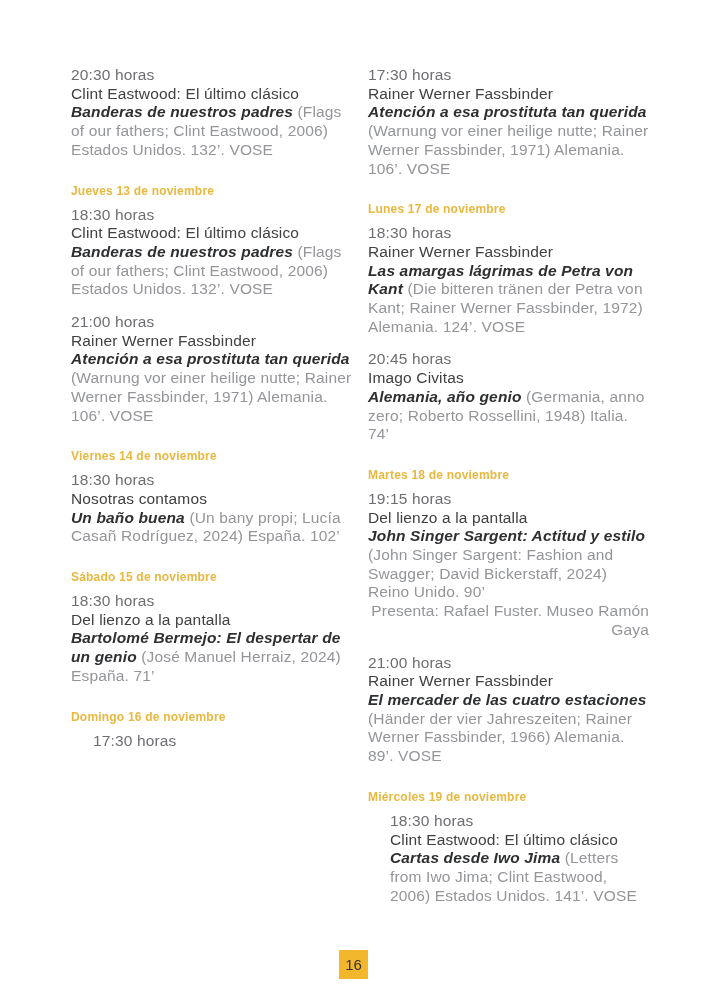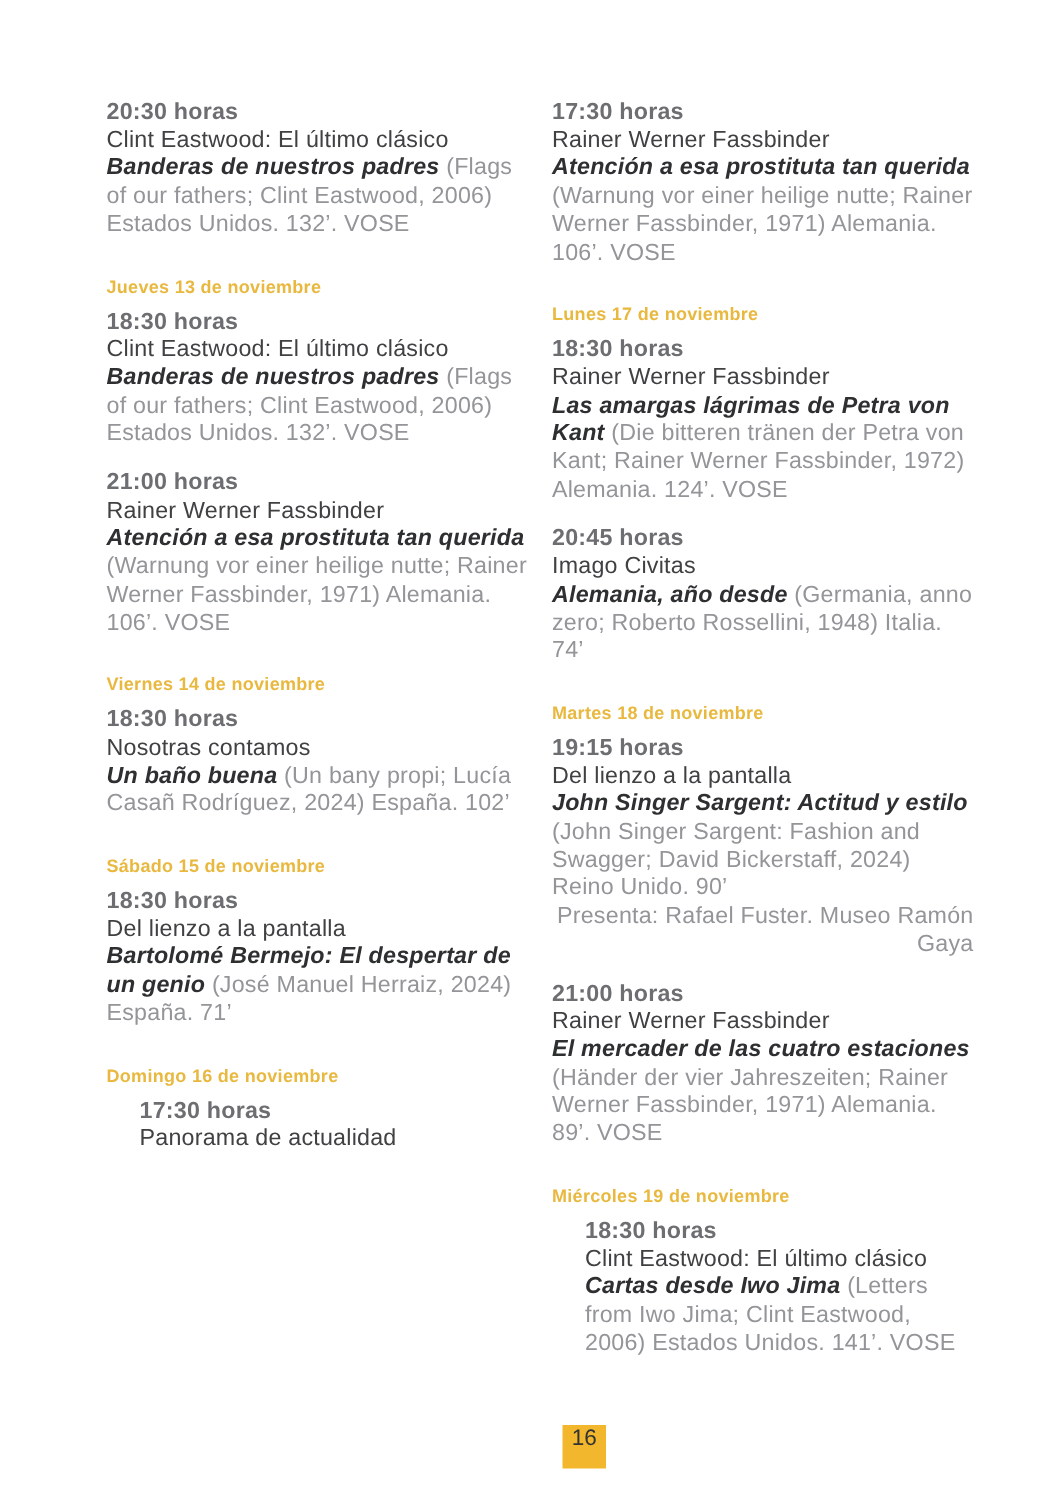--- a/index.html
+++ b/index.html
@@ -31,45 +31,44 @@
     font-size: 12px;
     line-height: 19px;
     font-weight: 700;
     color: var(--accent, #e8b83f);
     letter-spacing: 0.2px;
   }
   .screening { margin: 0 0 14px 0; }
   .screening:last-child { margin-bottom: 0; margin-left: 22px; }
   .screening p { margin: 0; }
   .time {
-    font-weight: 700;
+    font-weight: 400;
     color: var(--time-color, #6d6e71);
   }
   .cycle { color: var(--cycle-color, #414042); }
   .film .title {
     font-weight: 700;
     font-style: italic;
     color: var(--title-color, #2e2f31);
   }
   .film .details,
   .film .note { color: var(--details-color, #939598); }
   .film .note { display: block; text-align: right; }
   .page-badge {
     position: absolute;
     left: 339px;
     top: 950px;
     width: 29px;
     height: 29px;
     background: var(--badge-bg, #f2b72d);
     display: flex;
-    align-items: flex-start;
+    align-items: center;
     justify-content: center;
     font-size: 15px;
     color: var(--badge-text, #333333);
-    margin-left: 36px;
   }
 </style>
 </head>
 <body>
 
 <div class="page">
   <div class="columns">
     <div class="col left">
         <div class="screening">
           <p class="time">20:30 horas</p>
@@ -95,50 +94,49 @@
         </div>
         <h3 class="date-heading">Sábado 15 de noviembre</h3>
         <div class="screening">
           <p class="time">18:30 horas</p>
           <p class="cycle">Del lienzo a la pantalla</p>
           <p class="film"><span class="title">Bartolomé Bermejo: El despertar de un genio</span> <span class="details">(José Manuel Herraiz, 2024) España. 71’</span></p>
         </div>
         <h3 class="date-heading">Domingo 16 de noviembre</h3>
         <div class="screening">
           <p class="time">17:30 horas</p>
-          <p class="cycle">Panorama de actualidad</p>
         </div>
       </div>
     <div class="col right">
         <div class="screening">
           <p class="time">17:30 horas</p>
           <p class="cycle">Rainer Werner Fassbinder</p>
           <p class="film"><span class="title">Atención a esa prostituta tan querida</span> <span class="details">(Warnung vor einer heilige nutte; Rainer Werner Fassbinder, 1971) Alemania. 106’. VOSE</span></p>
         </div>
         <h3 class="date-heading">Lunes 17 de noviembre</h3>
         <div class="screening">
           <p class="time">18:30 horas</p>
           <p class="cycle">Rainer Werner Fassbinder</p>
           <p class="film"><span class="title">Las amargas lágrimas de Petra von Kant</span> <span class="details">(Die bitteren tränen der Petra von Kant; Rainer Werner Fassbinder, 1972) Alemania. 124’. VOSE</span></p>
         </div>
         <div class="screening">
           <p class="time">20:45 horas</p>
           <p class="cycle">Imago Civitas</p>
-          <p class="film"><span class="title">Alemania, año desde</span> <span class="details">(Germania, anno zero; Roberto Rossellini, 1948) Italia. 74’</span></p>
+          <p class="film"><span class="title">Alemania, año genio</span> <span class="details">(Germania, anno zero; Roberto Rossellini, 1948) Italia. 74’</span></p>
         </div>
         <h3 class="date-heading">Martes 18 de noviembre</h3>
         <div class="screening">
           <p class="time">19:15 horas</p>
           <p class="cycle">Del lienzo a la pantalla</p>
           <p class="film"><span class="title">John Singer Sargent: Actitud y estilo</span> <span class="details">(John Singer Sargent: Fashion and Swagger; David Bickerstaff, 2024) Reino Unido. 90’</span><span class="note">Presenta: Rafael Fuster. Museo Ramón Gaya</span></p>
         </div>
         <div class="screening">
           <p class="time">21:00 horas</p>
           <p class="cycle">Rainer Werner Fassbinder</p>
-          <p class="film"><span class="title">El mercader de las cuatro estaciones</span> <span class="details">(Händer der vier Jahreszeiten; Rainer Werner Fassbinder, 1971) Alemania. 89’. VOSE</span></p>
+          <p class="film"><span class="title">El mercader de las cuatro estaciones</span> <span class="details">(Händer der vier Jahreszeiten; Rainer Werner Fassbinder, 1966) Alemania. 89’. VOSE</span></p>
         </div>
         <h3 class="date-heading">Miércoles 19 de noviembre</h3>
         <div class="screening">
           <p class="time">18:30 horas</p>
           <p class="cycle">Clint Eastwood: El último clásico</p>
           <p class="film"><span class="title">Cartas desde Iwo Jima</span> <span class="details">(Letters from Iwo Jima; Clint Eastwood, 2006) Estados Unidos. 141’. VOSE</span></p>
         </div>
       </div>
   </div>
   <div class="page-badge">

